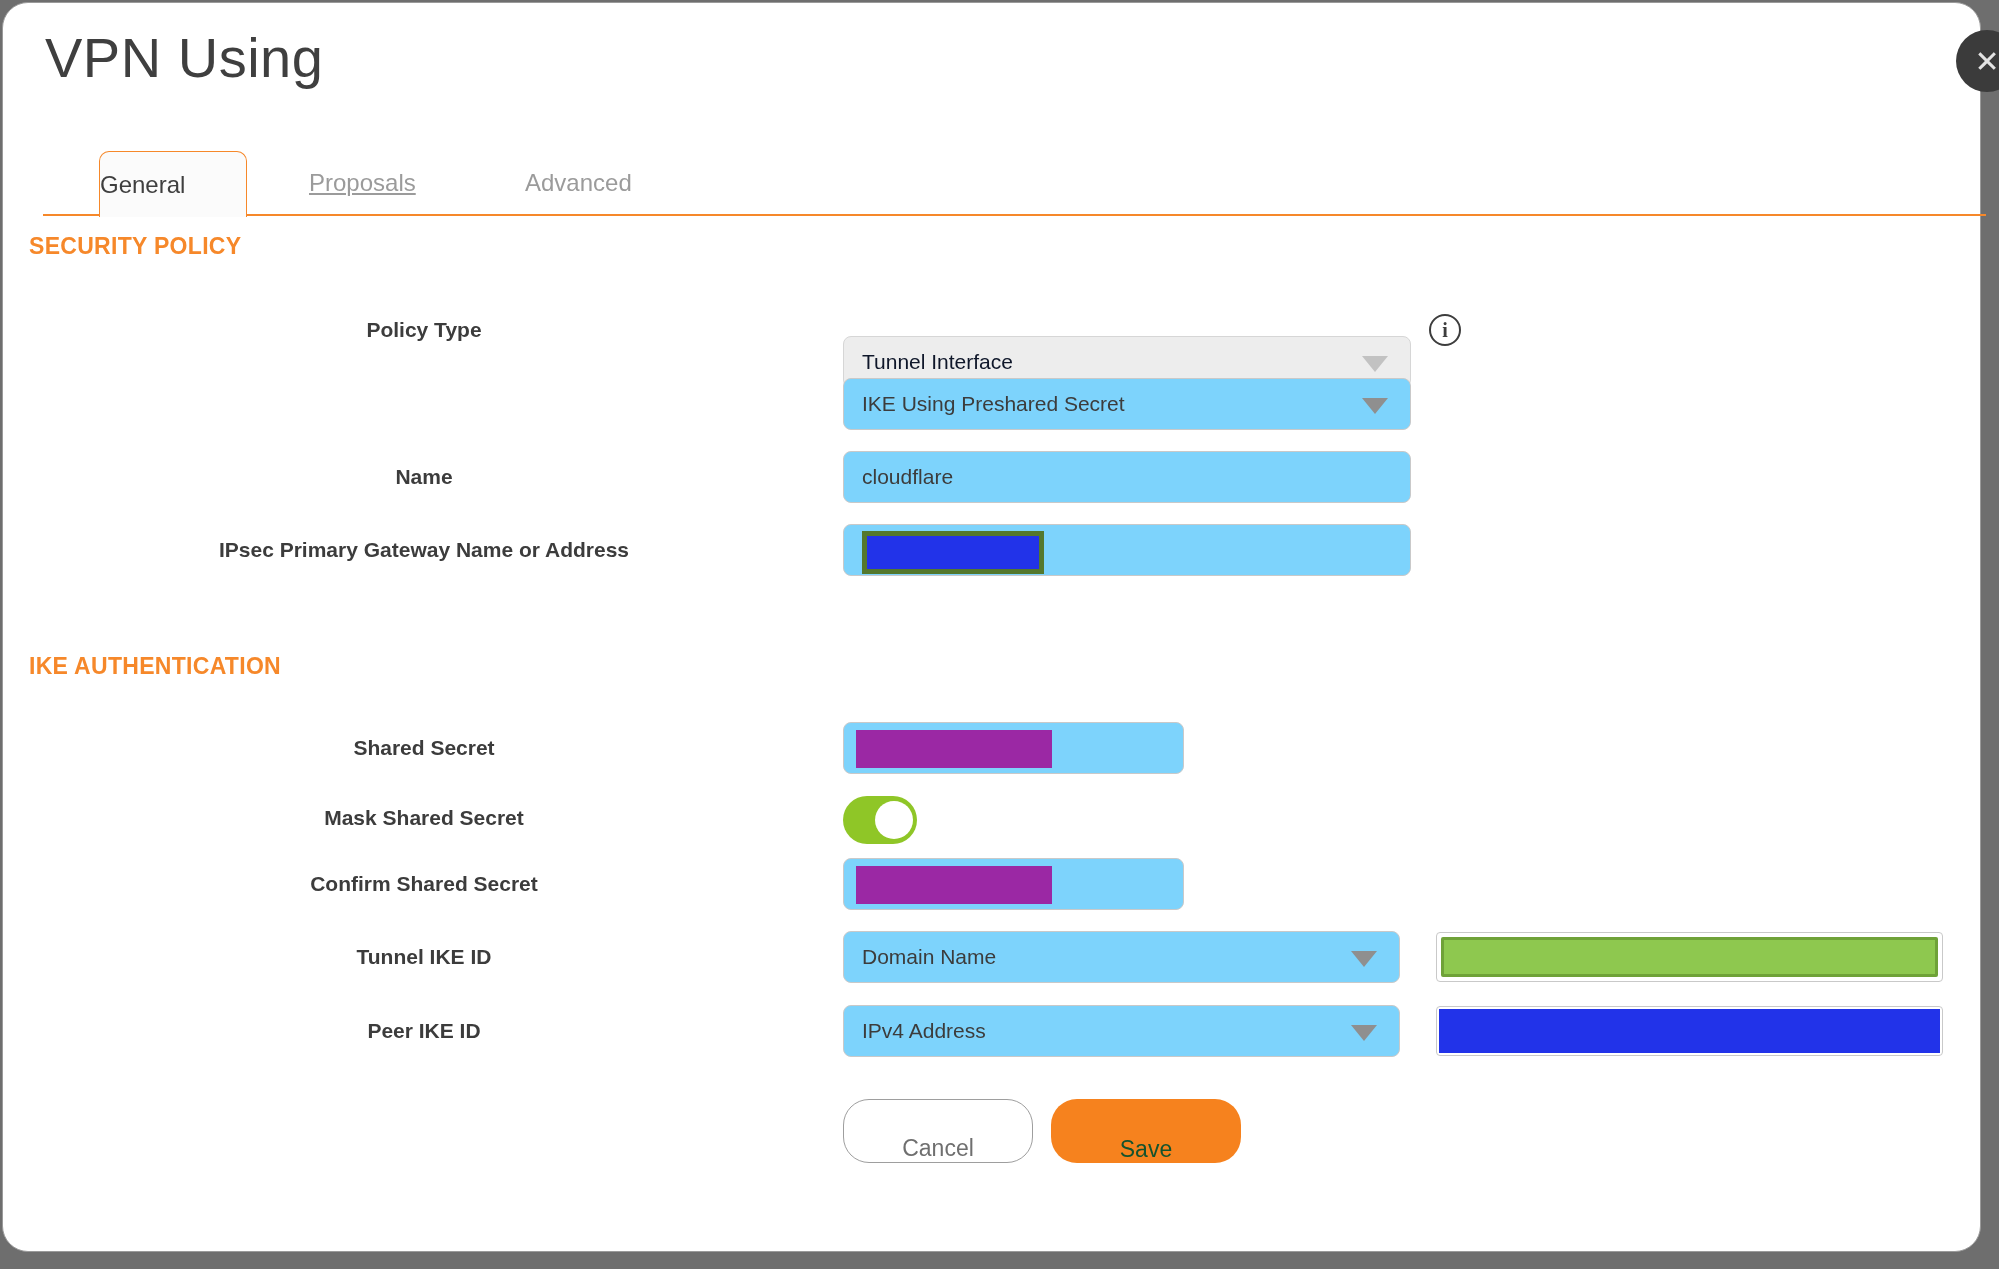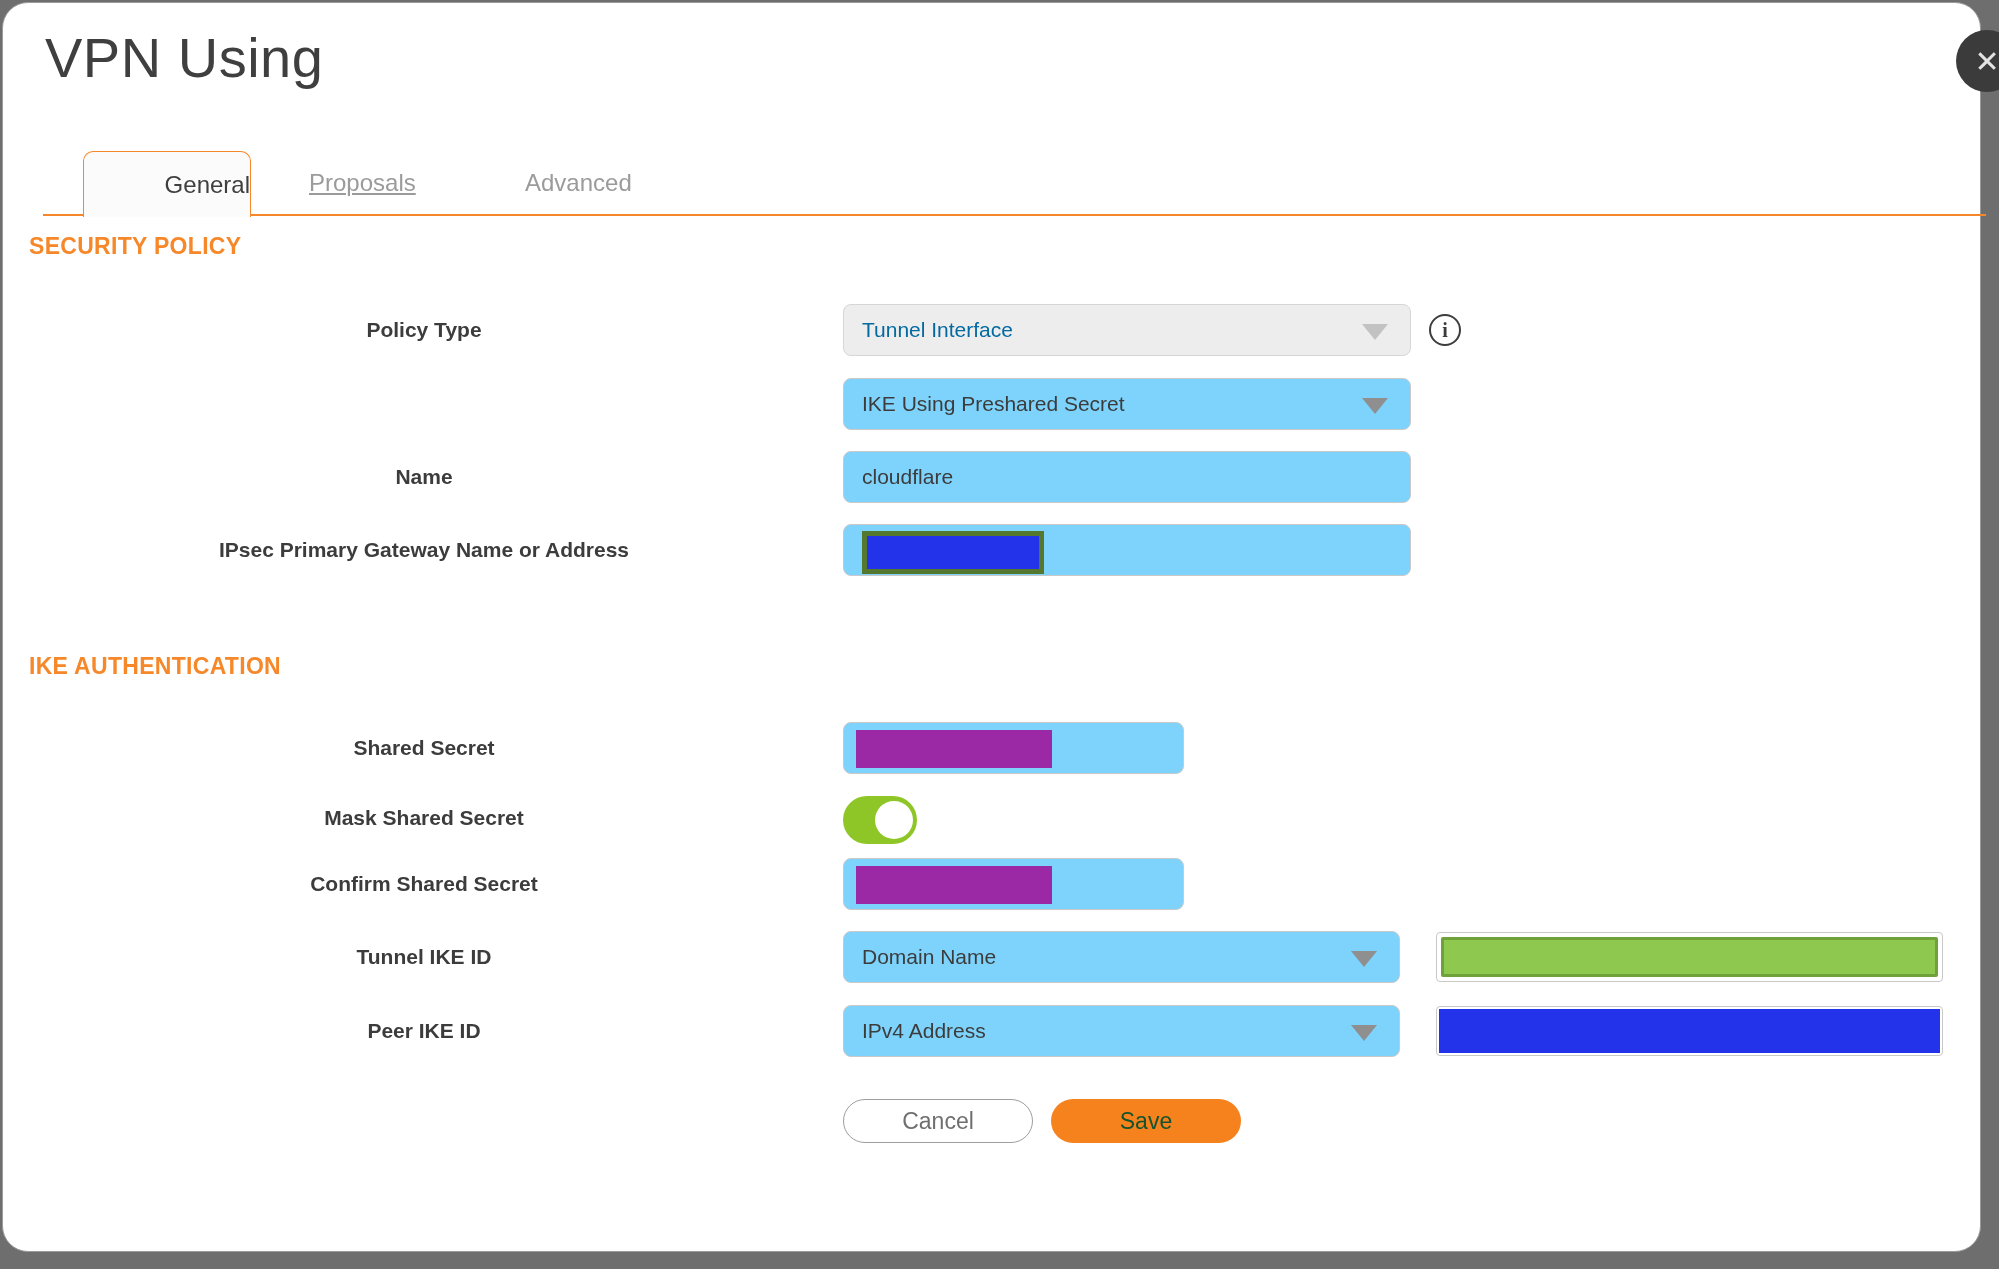--- a/index.html
+++ b/index.html
@@ -24,25 +24,25 @@
     background:#3b3b3b; border-radius:50%; z-index:6;
     display:flex; align-items:center; justify-content:center;
     color:#e3e3e3; font-size:30px; font-weight:300; cursor:pointer;
   }
   
   .tabline {
     position:absolute; left:40px; top:211px; width:1943px; height:2px;
     background:var(--accent-orange,#F6882A);
   }
   .tab-active {
-    position:absolute; left:80px; top:148px; width:168px; height:66px;
+    position:absolute; left:96px; top:148px; width:148px; height:66px;
     background:#fbfbfb;
     border:1.5px solid var(--accent-orange,#F6882A); border-bottom:none;
     border-radius:10px 10px 0 0; z-index:2;
-    display:flex; align-items:center; justify-content:flex-end;
+    display:flex; align-items:center; justify-content:flex-start;
     font-size:24px; color:#3f3f3f; cursor:pointer;
   }
   .tab-inactive {
     position:absolute; top:148px; height:63px; display:flex; align-items:center;
     font-size:24px; color:#9b9b9b; cursor:pointer;
   }
   .tab-proposals { left:306px;text-decoration:underline; }
   .tab-advanced  { left:522px; }
   
   .section-heading {
@@ -67,21 +67,21 @@
   }
   .w-wide   { width:568px; }
   .w-short  { width:341px; }
   .w-select2{ width:557px; }
   .select { cursor:pointer; }
   .select .tri {
     position:absolute; right:22px; top:19px; width:0; height:0;
     border-left:13px solid transparent; border-right:13px solid transparent;
     border-top:16px solid #8f8f8f;
   }
-  .disabled { background:#ededed; border-color:#d6d6d6; color:#0369a1; }
+  .disabled { background:#ededed; border-color:#d6d6d6; color:#0f172a;margin-top:32px; }
   .disabled .tri { border-top-color:#c2c2c2; }
   
   .info-icon {
     position:absolute; left:1426px; top:10px; width:32px; height:32px;
     border:2.5px solid #3d3d3d; border-radius:50%;
     display:flex; align-items:center; justify-content:center;
     font-family:"Liberation Serif", serif; font-size:20px; font-weight:700;
     color:#3d3d3d; cursor:pointer;
   }
   
@@ -124,22 +124,22 @@
   .r-name    { top:448px; }
   .r-gateway { top:521px; }
   .r-shared  { top:719px; }
   .r-mask    { top:791px; }
   .r-confirm { top:855px; }
   .r-local   { top:928px; }
   .r-peer    { top:1002px; }
   .r-buttons { top:1096px; }
   
   .btn {
-    position:absolute; top:0; width:190px; height:44px; border-radius:26px;
-    display:flex; align-items:center; justify-content:center;
+    position:absolute; top:0; width:190px; height:64px; border-radius:26px;
+    display:flex; align-items:flex-end; justify-content:center;
     font-size:23px; cursor:pointer;
   }
   .btn-cancel { left:840px; background:#fff; border:1.5px solid #9e9e9e; color:#6f6f6f; }
   .btn-save   { left:1048px; background:var(--save-orange,#F6821E); border:none; color:#14532d; font-weight:500; }
 </style>
 </head>
 <body>
 
 <div class="dialog">
 

